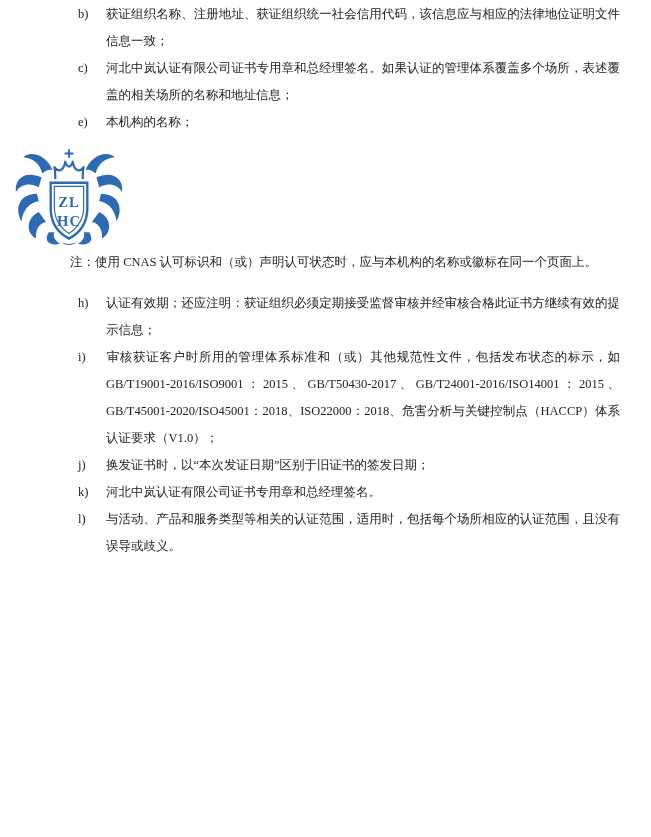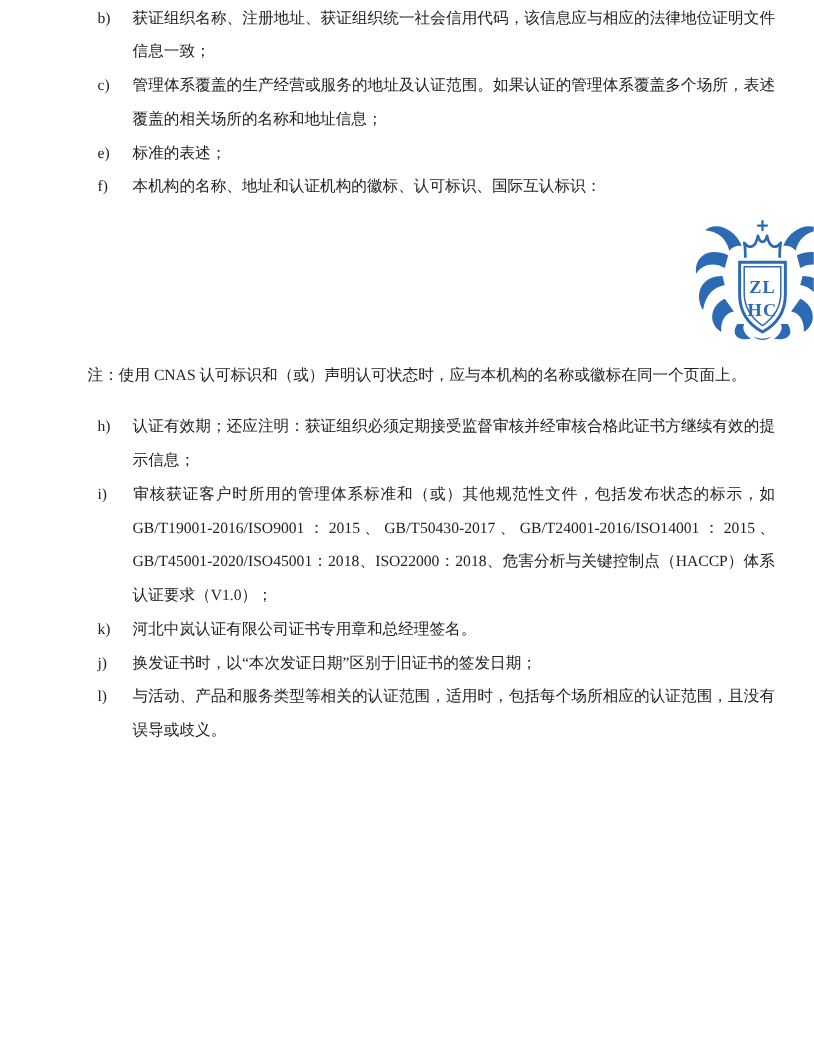--- a/index.html
+++ b/index.html
@@ -23,54 +23,51 @@
     display: inline-block;
     width: 28px;
     text-indent: 0;
   }
   .para {
     margin: 0 31px 0 4px;
     text-indent: 58px;
     text-align: justify;
   }
   .note {
-    margin: 15px 31px 0 4px;
+    margin: 4px 31px 0 4px;
     text-indent: 66px;
     text-align: justify;
   }
   .group2 { margin-top: 14px; }
   .logo-row {
     margin-top: 12px;
     height: 97px;
     display: flex;
-    justify-content: flex-end;
+    justify-content: flex-start;
   }
   .logo-row svg { transform: translateX(14px); }
   .emblem-text {
     font-family: "Liberation Serif", "DejaVu Serif", serif;
     font-weight: bold;
     letter-spacing: 1px;
   }
 </style>
 </head>
 <body>
 
 <div class="page">
 
   <div class="item">
     <span class="lbl">b)</span><span>获证组织名称、注册地址、获证组织统一社会信用代码，该信息应与相应的法律地位证明文件信息一致；</span>
   </div>
   <div class="item">
-    <span class="lbl">c)</span><span>管理体系覆盖的生产经营或服务的地址及认证范围。如果认证的管理体系覆盖多个场所，表述覆盖的相关场所的名称和地址信息；</span>
+    <span class="lbl">c)</span><span>河北中岚认证有限公司证书专用章和总经理签名。如果认证的管理体系覆盖多个场所，表述覆盖的相关场所的名称和地址信息；</span>
   </div>
   <div class="item">
-    <span class="lbl">e)</span><span>标准的表述；</span>
-  </div>
-  <div class="item">
-    <span class="lbl">f)</span><span>本机构的名称、地址和认证机构的徽标、认可标识、国际互认标识：</span>
+    <span class="lbl">e)</span><span>本机构的名称；</span>
   </div>
 
 
   <div class="logo-row">
     <svg width="110" height="97" viewBox="0 0 120 106" xmlns="http://www.w3.org/2000/svg">
 
       <g fill="#2d6ab4">
         <path d="M42,24 C36,8 18,2 10,10 C20,11 28,16 31,28 C34,24 39,23 42,24 Z"></path>
         <path d="M30,32 C12,24 0,34 2,48 C8,39 18,38 27,43 Z"></path>
         <path d="M25,50 C6,50 0,66 8,80 C10,67 17,60 27,58 Z"></path>
@@ -105,23 +102,23 @@
   <div class="note">注：使用 CNAS 认可标识和（或）声明认可状态时，应与本机构的名称或徽标在同一个页面上。</div>
 
   <div class="group2">
     <div class="item">
       <span class="lbl">h)</span><span>认证有效期；还应注明：获证组织必须定期接受监督审核并经审核合格此证书方继续有效的提示信息；</span>
     </div>
     <div class="item">
       <span class="lbl">i)</span><span>审核获证客户时所用的管理体系标准和（或）其他规范性文件，包括发布状态的标示，如 GB/T19001-2016/ISO9001：2015、GB/T50430-2017、GB/T24001-2016/ISO14001：2015、GB/T45001-2020/ISO45001：2018、ISO22000：2018、危害分析与关键控制点（HACCP）体系认证要求（V1.0）；</span>
     </div>
     <div class="item">
-      <span class="lbl">k)</span><span>河北中岚认证有限公司证书专用章和总经理签名。</span>
+      <span class="lbl">j)</span><span>换发证书时，以“本次发证日期”区别于旧证书的签发日期；</span>
     </div>
     <div class="item">
-      <span class="lbl">j)</span><span>换发证书时，以“本次发证日期”区别于旧证书的签发日期；</span>
+      <span class="lbl">k)</span><span>河北中岚认证有限公司证书专用章和总经理签名。</span>
     </div>
     <div class="item">
       <span class="lbl">l)</span><span>与活动、产品和服务类型等相关的认证范围，适用时，包括每个场所相应的认证范围，且没有误导或歧义。</span>
     </div>
   </div>
 
 </div>
 
 </body></html>

